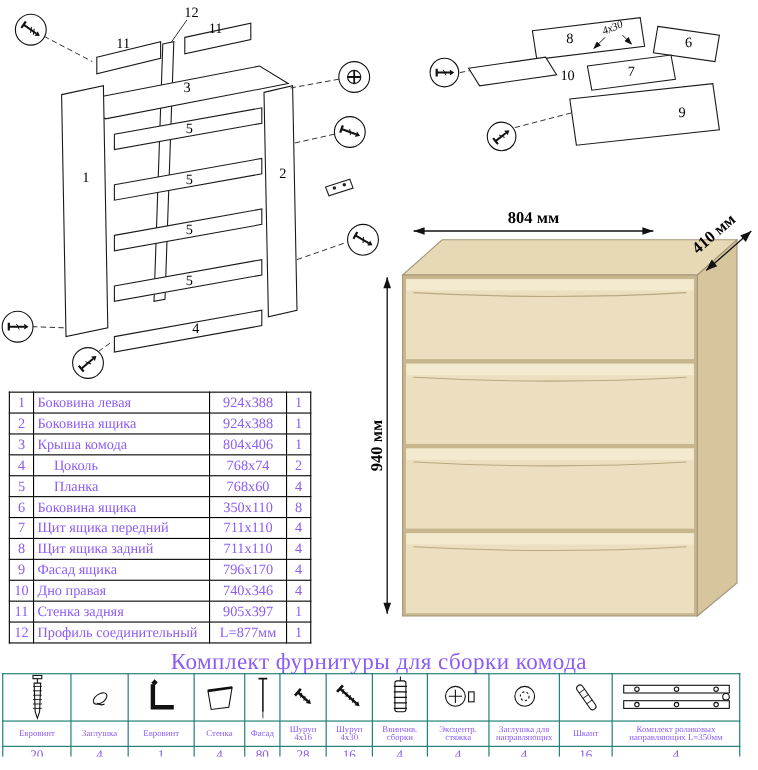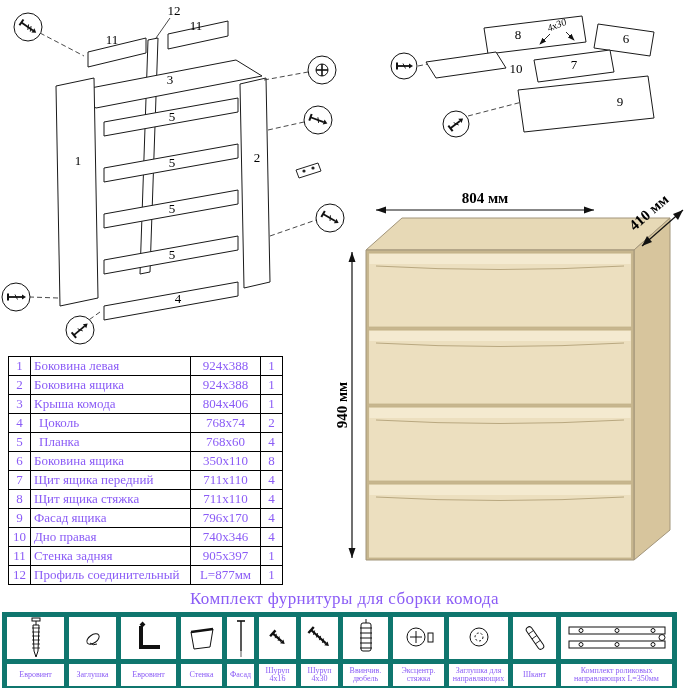--- a/index.html
+++ b/index.html
@@ -7,26 +7,26 @@
          font-family:"Liberation Serif",serif;color:#8b5cf6;overflow:hidden;}
   .abs{position:absolute;}
   svg{display:block;}
   svg text{font-family:"Liberation Serif",serif;font-size:13px;fill:#000;}
   .dim-label{font-size:15px;font-weight:bold;}
   .screw-size-label{font-size:10px;font-style:italic;}
   table{border-collapse:collapse;}
   .parts{position:absolute;left:8px;top:356px;}
   .parts td{border:1px solid #000;font-size:13px;line-height:18px;padding:0 3px;white-space:nowrap;}
   .parts td.c{text-align:center;}
-  .parts td.indent{padding-left:8px;}
+  .parts td.indent{padding-left:18px;}
   .parts td.sz{text-align:center;}
   .hw-title{position:absolute;left:0;top:589px;width:689px;text-align:center;
-            font-size:17px;letter-spacing:0.4px;}
+            font-size:21px;letter-spacing:0.4px;}
   .hw{position:absolute;left:2px;top:612px;table-layout:fixed;}
-  .hw td{border:5px solid #0f766e;text-align:center;vertical-align:middle;padding:0;overflow:hidden;}
+  .hw td{border:1px solid #0f766e;text-align:center;vertical-align:middle;padding:0;overflow:hidden;}
   .hw .icon-cell{height:42px;}
   .hw .icon-cell svg{margin:0 auto;}
   .hw .name-cell{font-size:8px;line-height:8.5px;height:20px;padding:1px;}
   .hw .qty-cell{font-size:12px;height:15px;}
   .panel{fill:#fff;stroke:#1a1a1a;stroke-width:1;}
   .dash{stroke:#333;fill:none;stroke-dasharray:5 3;stroke-width:0.9;}
   .drw{fill:#ecdfbf;stroke:#c3b28a;stroke-width:0.8;}
   .drw-top{fill:#f4ead0;stroke:none;}
   .drw-shadow{stroke:#b9a880;fill:none;stroke-width:1;}
   .hwicon{stroke:#111;fill:#fff;}
@@ -295,21 +295,21 @@
         <td class="c">8</td>
       </tr>
       <tr>
         <td class="c">7</td>
         <td>Щит ящика передний</td>
         <td class="sz">711x110</td>
         <td class="c">4</td>
       </tr>
       <tr>
         <td class="c">8</td>
-        <td>Щит ящика стяжка</td>
+        <td>Щит ящика задний</td>
         <td class="sz">711x110</td>
         <td class="c">4</td>
       </tr>
       <tr>
         <td class="c">9</td>
         <td>Фасад ящика</td>
         <td class="sz">796x170</td>
         <td class="c">4</td>
       </tr>
       <tr>
@@ -463,22 +463,36 @@
         </td>
       </tr>
       <tr>
         <td class="name-cell">Евровинт</td>
         <td class="name-cell">Заглушка</td>
         <td class="name-cell">Евровинт</td>
         <td class="name-cell">Стенка</td>
         <td class="name-cell">Фасад</td>
         <td class="name-cell">Шуруп 4х16</td>
         <td class="name-cell">Шуруп 4х30</td>
-        <td class="name-cell">Ввинчив. дюбель</td>
+        <td class="name-cell">Ввинчив. сборки</td>
         <td class="name-cell">Эксцентр. стяжка</td>
         <td class="name-cell">Заглушка для направляющих</td>
         <td class="name-cell">Шкант</td>
         <td class="name-cell">Комплект роликовых направляющих L=350мм</td>
       </tr>
+      <tr>
+        <td class="qty-cell">20</td>
+        <td class="qty-cell">4</td>
+        <td class="qty-cell">1</td>
+        <td class="qty-cell">4</td>
+        <td class="qty-cell">80</td>
+        <td class="qty-cell">28</td>
+        <td class="qty-cell">16</td>
+        <td class="qty-cell">4</td>
+        <td class="qty-cell">4</td>
+        <td class="qty-cell">4</td>
+        <td class="qty-cell">16</td>
+        <td class="qty-cell">4</td>
+      </tr>
     </tbody>
   </table>
 
 </div>
 
 </body></html>

